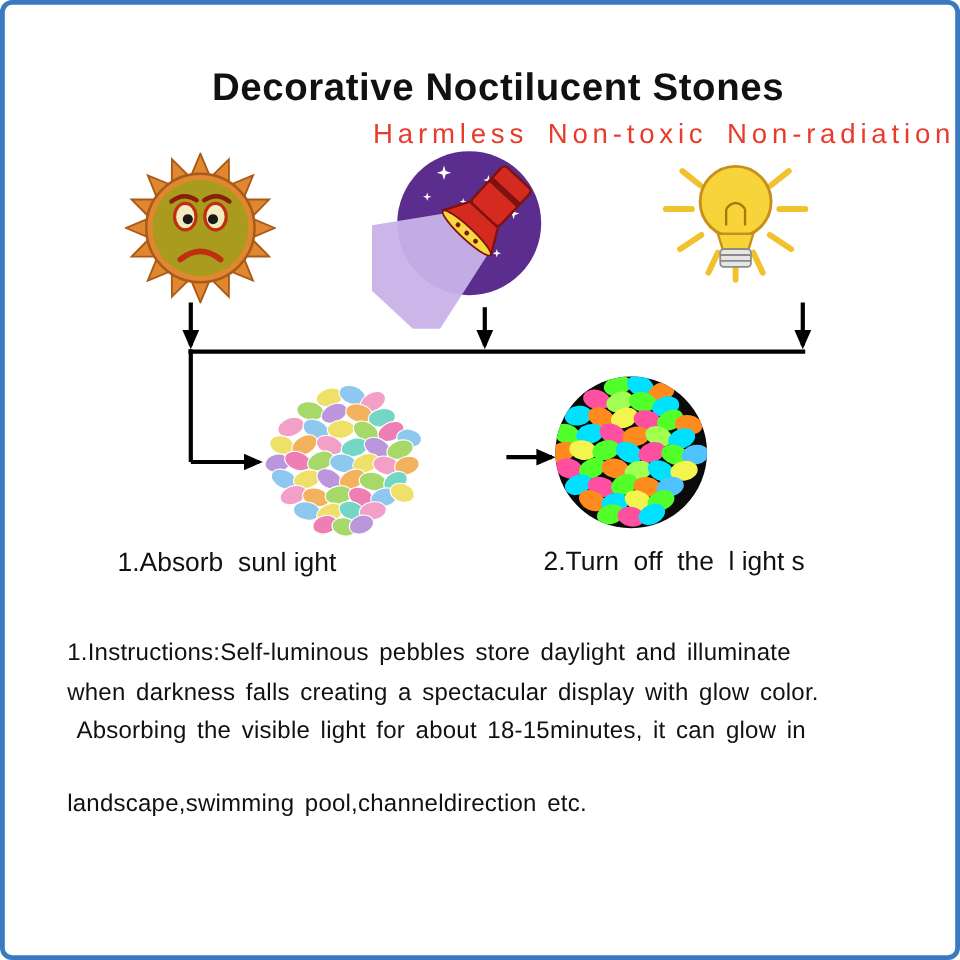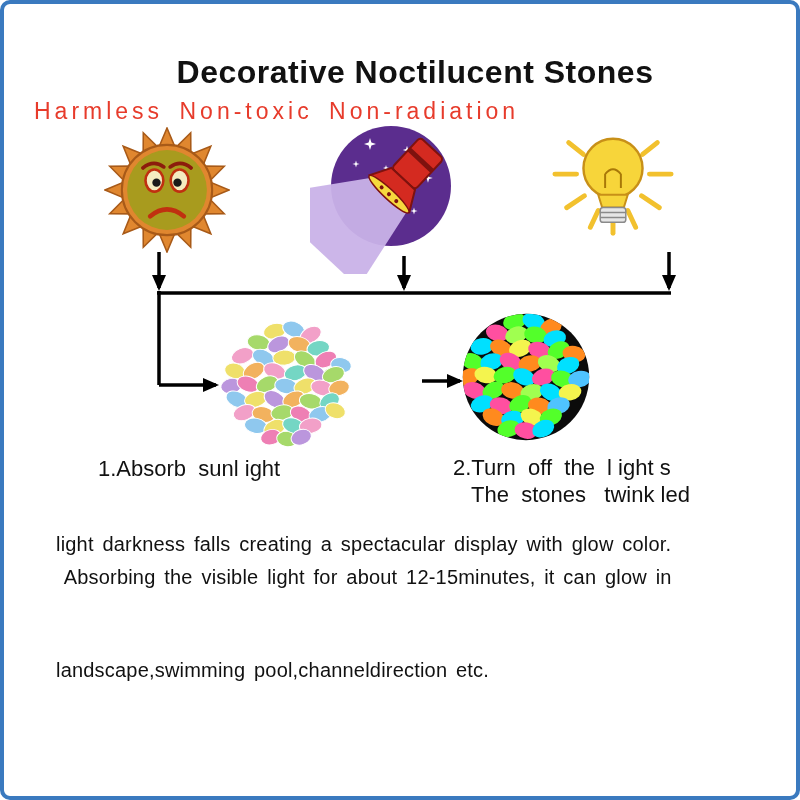--- a/index.html
+++ b/index.html
@@ -5,21 +5,21 @@
   * { margin:0; padding:0; box-sizing:border-box; }
   html,body { width:800px; height:800px; background:#fff; overflow:hidden; }
   .canvas {
     position:relative; width:800px; height:800px;
     border:4px solid var(--border-blue,#3a7abf); border-radius:10px;
     background:#fff; overflow:hidden; color:var(--text-black,#111);
     font-family:"Liberation Sans","DejaVu Sans",sans-serif;
   }
   .title { position:absolute; top:50px; left:0; width:100%; text-align:center;
            font-size:32px; font-weight:bold; letter-spacing:.5px; padding-left:30px; }
-  .subtitle { position:absolute; top:94px; left:0; width:100%; text-align:left;
+  .subtitle { position:absolute; top:94px; left:0; width:100%; text-align:right;
               font-size:23px; color:var(--accent-red,#e73b2b);
               letter-spacing:4px; word-spacing:6px; padding-left:30px; }
   .icon-sun       { position:absolute; left:100px; top:123px; width:126px; height:126px; }
   .icon-flashlight{ position:absolute; left:306px; top:112px; width:158px; height:158px; }
   .icon-bulb      { position:absolute; left:545px; top:113px; width:128px; height:128px; }
   .connectors     { position:absolute; left:0; top:0; pointer-events:none; }
   .stones-day     { position:absolute; left:212px; top:312px; width:142px; height:142px; }
   .stones-night   { position:absolute; left:455px; top:306px; width:134px; height:134px; }
   .caption1 { position:absolute; left:78px;  top:452px; font-size:22px; white-space:pre;margin-left:16px; }
   .caption2 { position:absolute; left:437px; top:450px; font-size:22px;margin-left:12px; }
@@ -242,25 +242,25 @@
         <ellipse cx="70" cy="126" rx="12" ry="8.5" transform="rotate(10 70 126)" fill="#ff4fa0"></ellipse>
         <ellipse cx="88" cy="124" rx="12" ry="8.5" transform="rotate(-25 88 124)" fill="#00e0ff"></ellipse>
       </g>
     </svg>
   </div>
 
   <div class="caption1">1.Absorb  sunl ight</div>
 
   <div class="caption2">
     <div class="l1">2.Turn  off  the  l ight s</div>
-    <div class="l2">The  stones   twink led</div>
   </div>
 
   <div class="para instructions">
-    <div>light darkness falls creating a spectacular display with glow color.</div>
-    <div> Absorbing the visible light for about 12-15minutes, it can glow in</div>
+    <div>1.Instructions:Self-luminous pebbles store daylight and illuminate</div>
+    <div>when darkness falls creating a spectacular display with glow color.</div>
+    <div> Absorbing the visible light for about 18-15minutes, it can glow in</div>
   </div>
 
   <div class="para application">
     <div>landscape,swimming pool,channeldirection etc.</div>
   </div>
 
 </div>
 
 </body></html>

